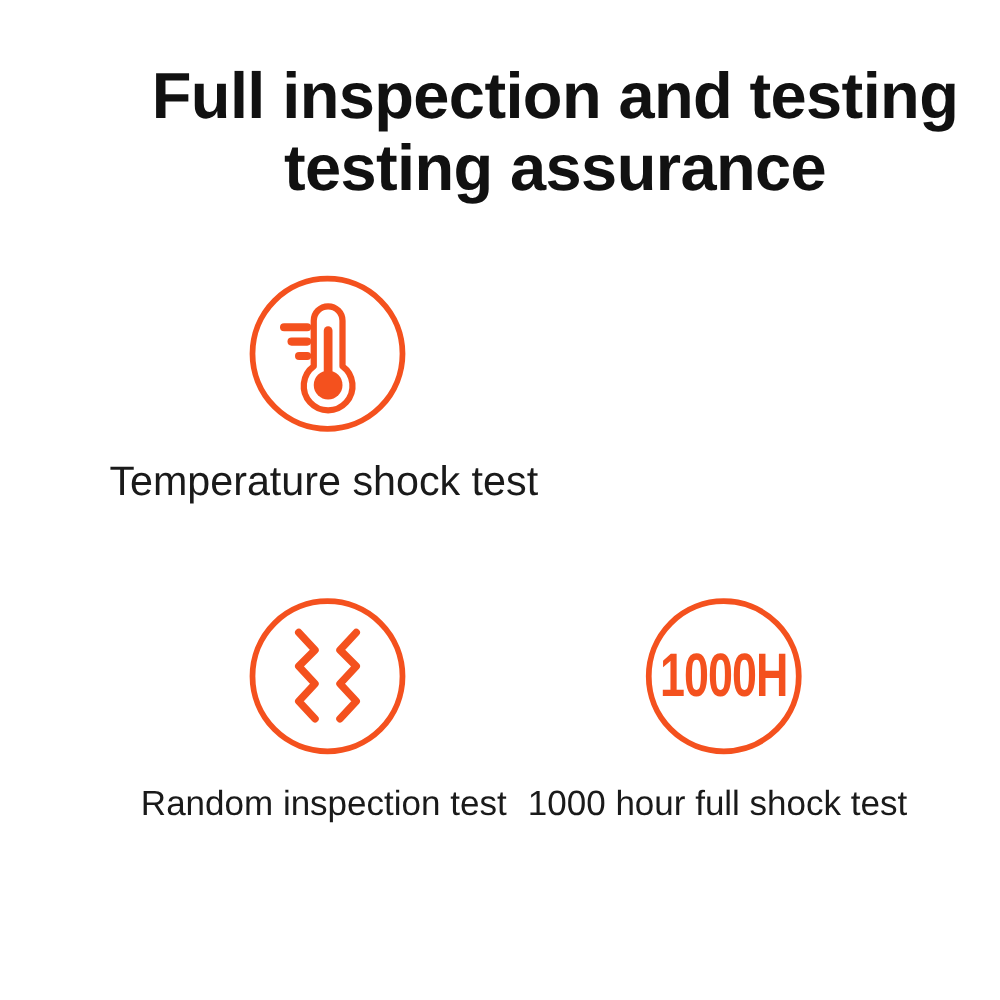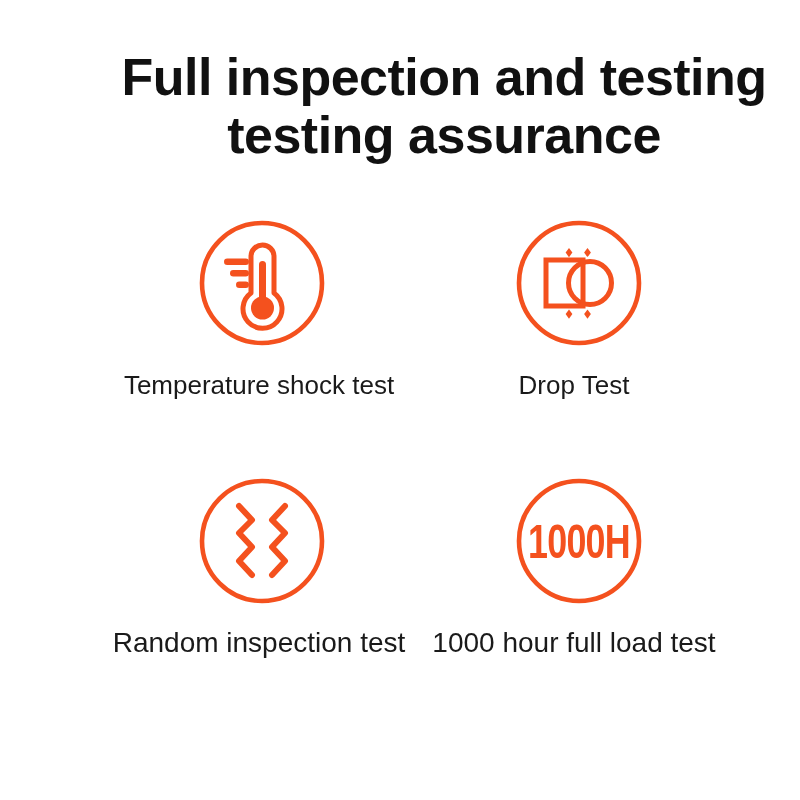--- a/index.html
+++ b/index.html
@@ -76,21 +76,21 @@
     overflow: visible;
   }
 
   .caption {
     position: absolute;
     top: 158px;
     width: 400px;
     text-align: center;
     color: #1a1a1a;
     font-family: "Liberation Sans Narrow", "Liberation Sans", sans-serif;
-    font-size: 26px;
+    font-size: 33px;
     line-height: 34px;
     white-space: nowrap;
   }
   .cell.r1 .caption {
     font-family: "Liberation Sans Narrow", "Liberation Sans", sans-serif;
     font-size: 28px;
   }
   .cell.c1.r0 .caption { }
 </style>
 </head>
@@ -120,39 +120,20 @@
           <circle cx="63.5" cy="88" r="11.5" fill="#F4511E"></circle>
 
           <rect x="25" y="38.5" width="25" height="6.5" rx="3.25" fill="#F4511E"></rect>
           <rect x="31" y="50" width="19" height="6.5" rx="3.25" fill="#F4511E"></rect>
           <rect x="37" y="61.5" width="13" height="6.5" rx="3.25" fill="#F4511E"></rect>
         </svg>
       </div>
       <div class="caption">Temperature shock test</div>
     </div>
 
-    <div class="cell r0 c1">
-      <div class="icon-wrap">
-        <svg class="icon-svg" viewBox="0 0 126 126" xmlns="http://www.w3.org/2000/svg">
-          <circle cx="63" cy="63" r="60" fill="none" stroke="#F4511E" stroke-width="4.6"></circle>
-
-          <path d="M53 28 l3.4 4.6 -3.4 4.6 -3.4 -4.6 z" fill="#F4511E"></path>
-          <path d="M71.5 28 l3.4 4.6 -3.4 4.6 -3.4 -4.6 z" fill="#F4511E"></path>
-
-          <path d="M53 89.5 l3.4 4.6 -3.4 4.6 -3.4 -4.6 z" fill="#F4511E"></path>
-          <path d="M71.5 89.5 l3.4 4.6 -3.4 4.6 -3.4 -4.6 z" fill="#F4511E"></path>
-
-          <circle cx="74" cy="63" r="21.5" fill="none" stroke="#FFFFFF" stroke-width="10"></circle>
-          <circle cx="74" cy="63" r="21.5" fill="none" stroke="#F4511E" stroke-width="5"></circle>
-
-          <rect x="30" y="40" width="37" height="46" fill="none" stroke="#F4511E" stroke-width="5"></rect>
-        </svg>
-      </div>
-      <div class="caption">Drop Test</div>
-    </div>
 
     <div class="cell r1 c0">
       <div class="icon-wrap">
         <svg class="icon-svg" viewBox="0 0 126 126" xmlns="http://www.w3.org/2000/svg">
           <circle cx="63" cy="63" r="60" fill="none" stroke="#F4511E" stroke-width="4.6"></circle>
 
           <path d="M40 28 L53 42 L40 55 L53 69 L40 83 L53 97" fill="none" stroke="#F4511E" stroke-width="6" stroke-linecap="round" stroke-linejoin="round"></path>
 
           <path d="M86 28 L73 42 L86 55 L73 69 L86 83 L73 97" fill="none" stroke="#F4511E" stroke-width="6" stroke-linecap="round" stroke-linejoin="round"></path>
         </svg>
@@ -160,17 +141,17 @@
       <div class="caption">Random inspection test</div>
     </div>
 
     <div class="cell r1 c1">
       <div class="icon-wrap">
         <svg class="icon-svg" viewBox="0 0 126 126" xmlns="http://www.w3.org/2000/svg">
           <circle cx="63" cy="63" r="60" fill="none" stroke="#F4511E" stroke-width="4.6"></circle>
           <text x="63" y="63" fill="#F4511E" font-family="Liberation Sans Narrow, Liberation Sans, sans-serif" font-size="49" font-weight="bold" letter-spacing="-1" text-anchor="middle" dominant-baseline="central" textLength="102" lengthAdjust="spacingAndGlyphs">1000H</text>
         </svg>
       </div>
-      <div class="caption">1000 hour full load test</div>
+      <div class="caption">1000 hour full shock test</div>
     </div>
 
   </div>
 </div>
 
 </body></html>

